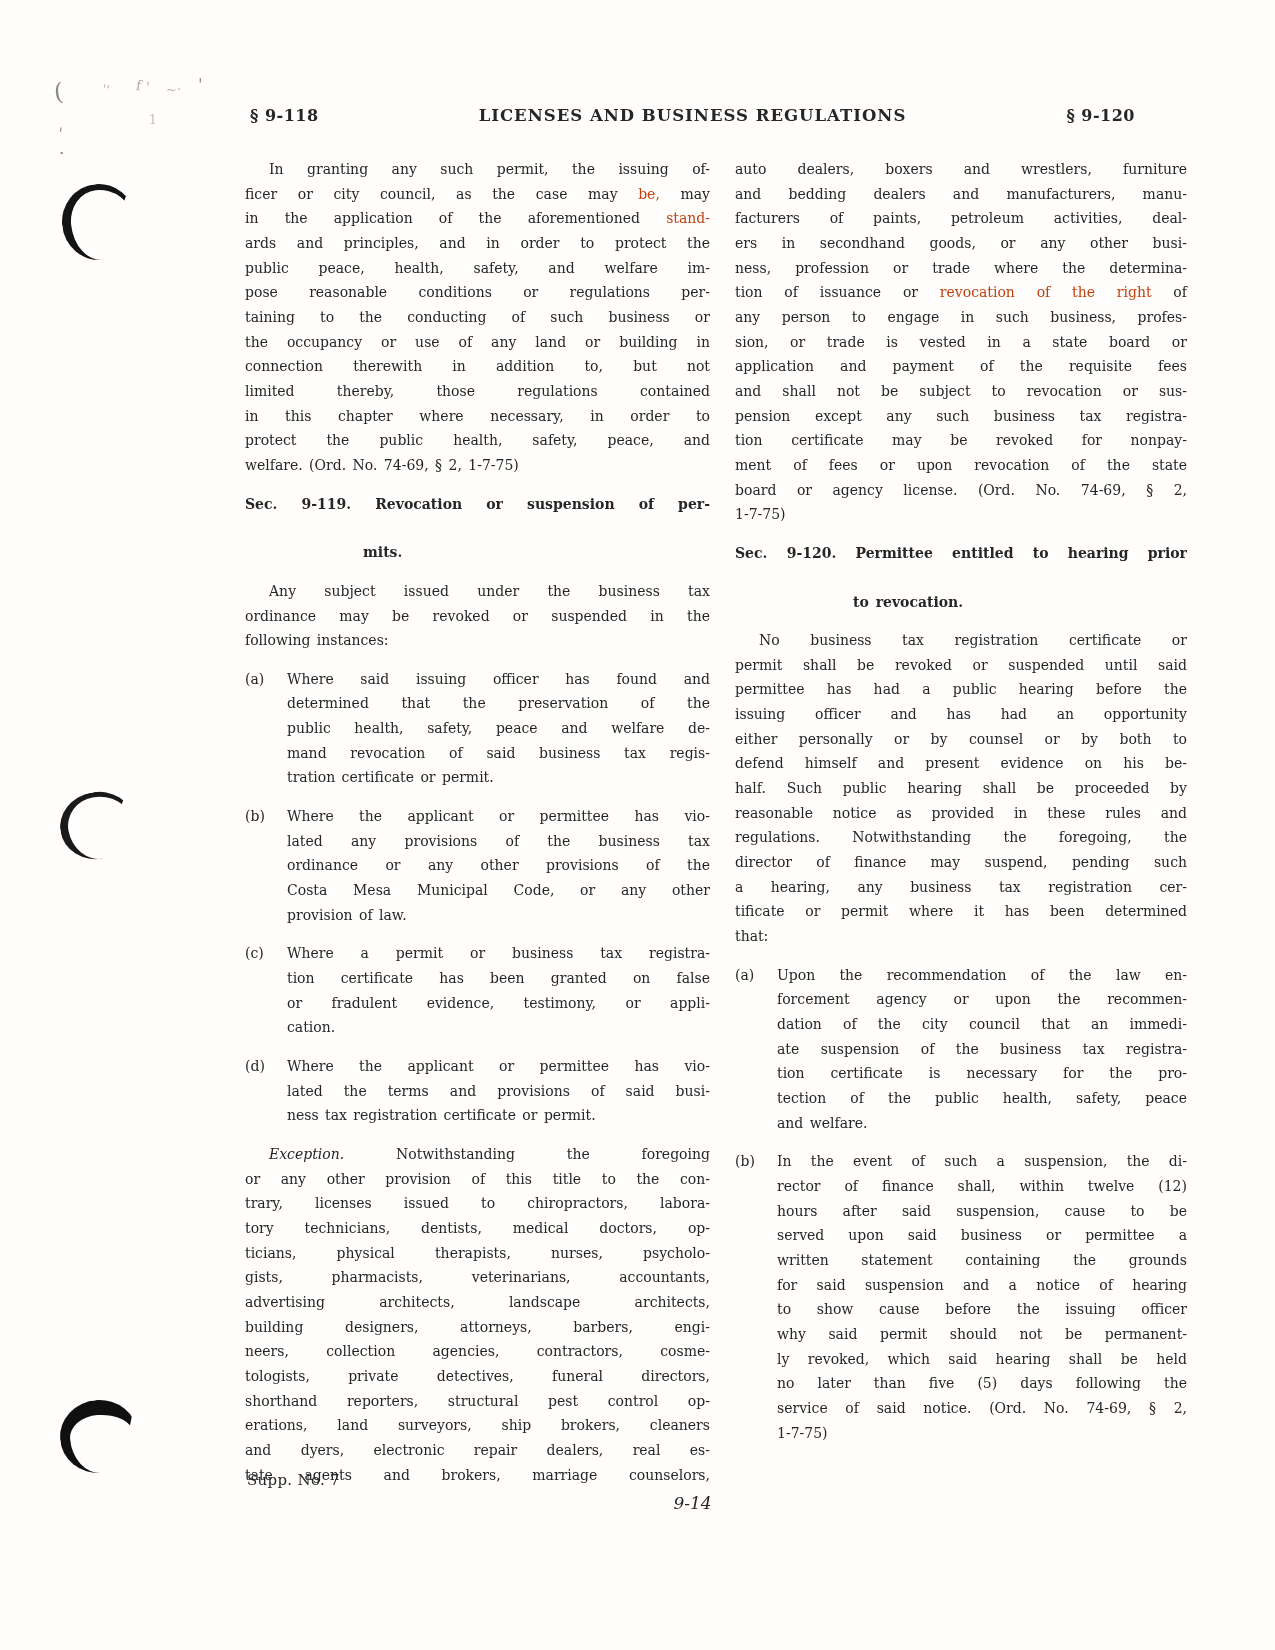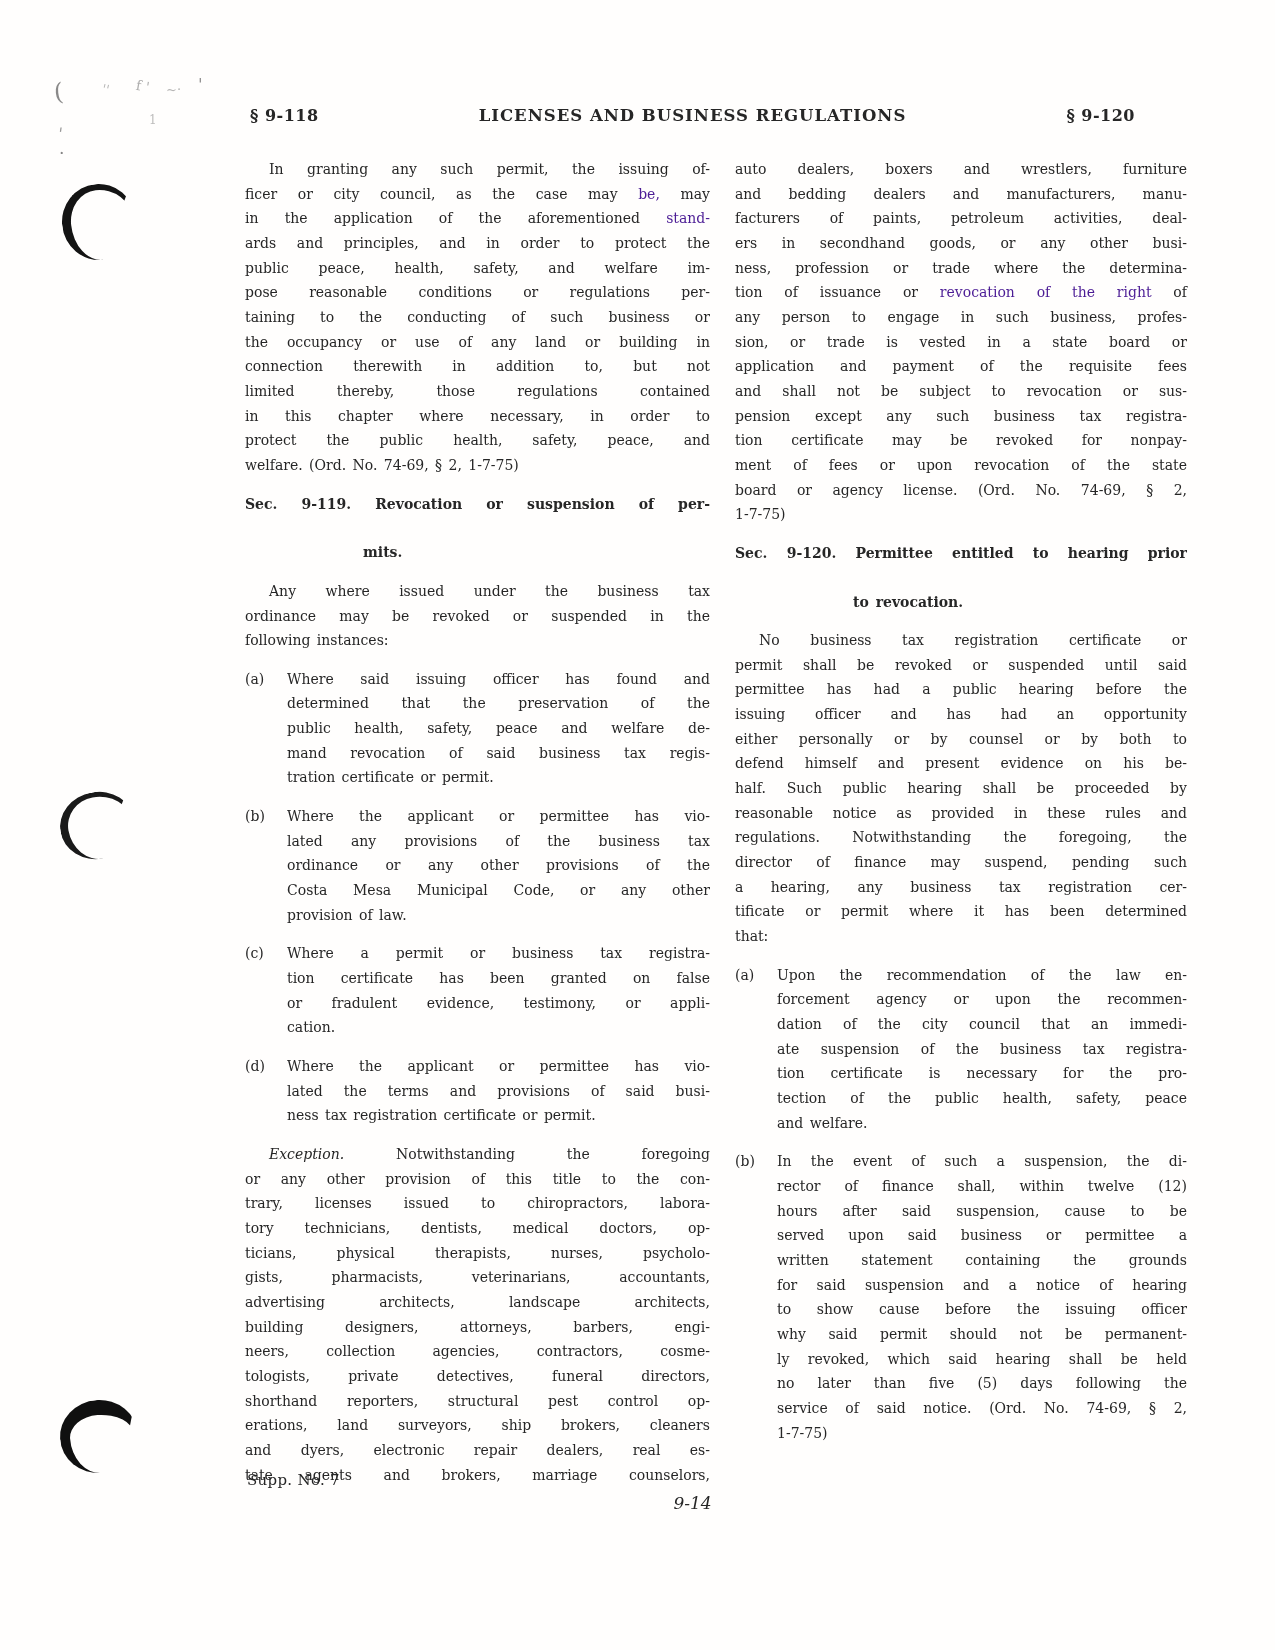--- a/index.html
+++ b/index.html
@@ -18,21 +18,21 @@
   #col-right{left:735px;width:452px;}
   .block{margin-bottom:14px;}
   .jline,.hline{text-align:justify;text-align-last:justify;white-space:normal;}
   .jline.last,.hline.last{text-align:left;text-align-last:left;}
   .hline{font-weight:700;}
   .hline.hang{margin-left:118px;margin-top:24px;}
   .jline.ind{padding-left:24px;}
   .li{position:relative;padding-left:42px;}
   .li-label{position:absolute;left:0;top:0;}
   .it{font-style:italic;}
-  .fade{color:#4c1d95;}
+  .fade{color:#c2410c;}
   
   .supp-note{position:absolute;left:247px;top:1471px;font-size:15px;letter-spacing:.3px;}
   .page-number{position:absolute;left:245px;top:1493px;width:895px;text-align:center;font-size:17px;font-style:italic;}
   
   .arc{position:absolute;border-radius:50%;border-style:solid;border-color:transparent;pointer-events:none;}
   #arc1{left:62px;top:184px;width:62px;height:70px;border-width:6px 3px 0 9px;
         border-top-color:#141414;border-left-color:#141414;transform:rotate(-6deg);}
   #arc2{left:60px;top:792px;width:64px;height:62px;border-width:5px 3px 0 8px;
         border-top-color:#1a1a1a;border-left-color:#1a1a1a;transform:rotate(-10deg);}
   #arc3{left:60px;top:1400px;width:64px;height:58px;border-width:15px 4px 0 10px;
@@ -65,21 +65,21 @@
         <div class="jline"><span>limited thereby, those regulations contained</span></div>
         <div class="jline"><span>in this chapter where necessary, in order to</span></div>
         <div class="jline"><span>protect the public health, safety, peace, and</span></div>
         <div class="jline last"><span>welfare. (Ord. No. 74-69, § 2, 1-7-75)</span></div>
       </div>
       <div class="block">
         <div class="hline"><span>Sec. 9-119. Revocation or suspension of per-</span></div>
         <div class="hline last hang"><span>mits.</span></div>
       </div>
       <div class="block">
-        <div class="jline ind"><span>Any where issued under the business tax</span></div>
+        <div class="jline ind"><span>Any subject issued under the business tax</span></div>
         <div class="jline"><span>ordinance may be revoked or suspended in the</span></div>
         <div class="jline last"><span>following instances:</span></div>
       </div>
       <div class="block li">
         <span class="li-label">(a)</span>
         <div class="jline"><span>Where said issuing officer has found and</span></div>
         <div class="jline"><span>determined that the preservation of the</span></div>
         <div class="jline"><span>public health, safety, peace and welfare de-</span></div>
         <div class="jline"><span>mand revocation of said business tax regis-</span></div>
         <div class="jline last"><span>tration certificate or permit.</span></div>

